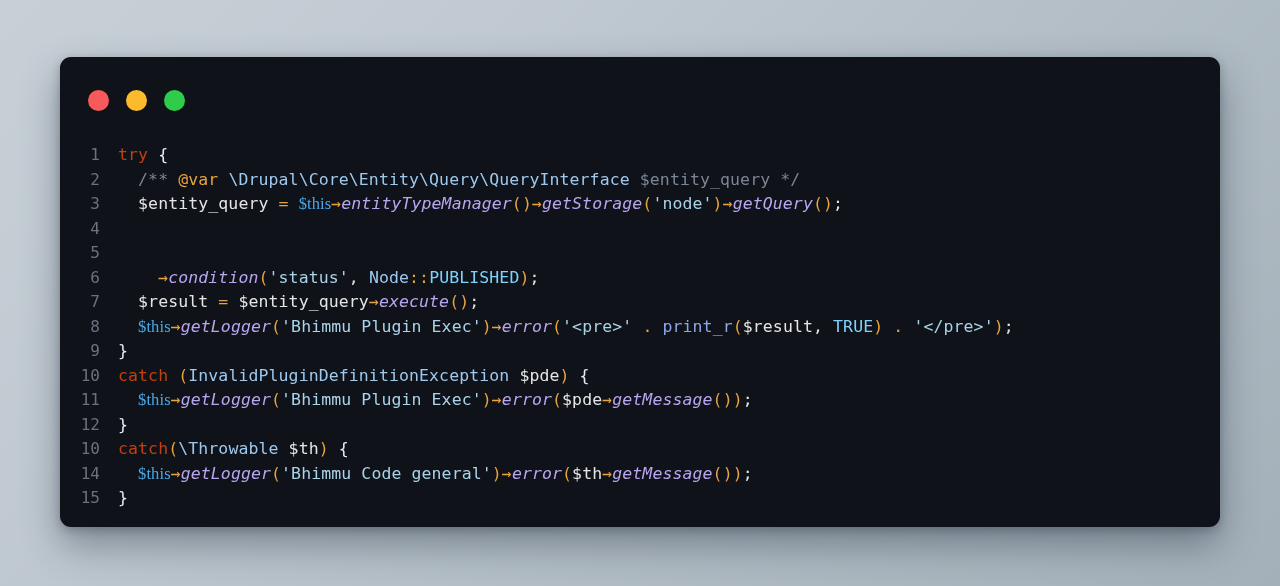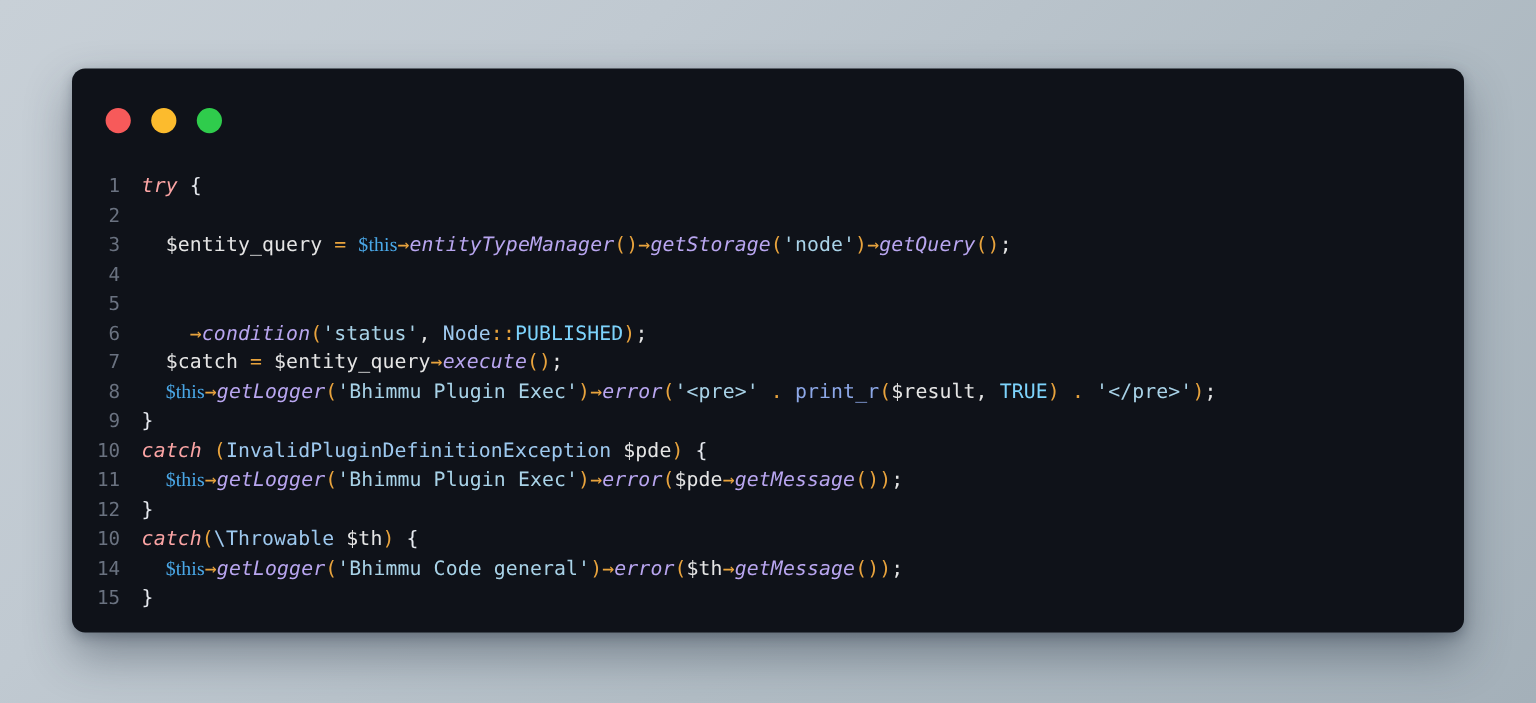--- a/index.html
+++ b/index.html
@@ -77,21 +77,21 @@
     color: #6a7280;
     font-size: 16px;
     user-select: none;
   }
   .code-text {
     color: #e6e9ef;
     letter-spacing: 0.1px;
   }
 
   
-  .t-kw      { color: #fca5a5; font-style: italic; }  
+  .t-kw      { color: #c2410c; }  
   .t-punc    { color: #e8a33d; }  
   .t-var     { color: #e5e5e5; }  
   .t-this    { color: #4aa8e8; font-family: Liberation Serif, serif; }  
   .t-method  { color: #b9a6f0; font-style: italic; }  
   .t-func    { color: #8da8e8; text-align: center; }  
   .t-str     { color: #a9d3e8; }  
   .t-class   { color: #9ec9ef; }  
   .t-const   { color: #7dd3fc; }  
   .t-comment { color: #7c8594; }  
   .t-tag     { color: #e8a33d; }  
@@ -103,26 +103,26 @@
 <div id="code-window">
 
   <div id="titlebar">
     <span class="dot red" style="background: rgb(247, 90, 90);"></span>
     <span class="dot yellow" style="background: rgb(252, 187, 45);"></span>
     <span class="dot green" style="background: rgb(47, 204, 76);"></span>
   </div>
 
   <div id="code-area">
       <div class="code-line"><span class="gutter">1</span><span class="code-text"><span class="t-kw">try</span><span class="t-brace"> {</span></span></div>
-      <div class="code-line"><span class="gutter">2</span></div>
+      <div class="code-line"><span class="gutter">2</span><span class="code-text"><span class="t-comment">  /** </span><span class="t-tag">@var</span><span class="t-comment"> </span><span class="t-class">\Drupal\Core\Entity\Query\QueryInterface</span><span class="t-comment"> $entity_query */</span></span></div>
       <div class="code-line"><span class="gutter">3</span><span class="code-text"><span class="t-var">  $entity_query </span><span class="t-punc">=</span><span class="t-var"> </span><span class="t-this">$this</span><span class="t-punc">→</span><span class="t-method">entityTypeManager</span><span class="t-punc">()</span><span class="t-punc">→</span><span class="t-method">getStorage</span><span class="t-punc">(</span><span class="t-str">'node'</span><span class="t-punc">)</span><span class="t-punc">→</span><span class="t-method">getQuery</span><span class="t-punc">()</span><span class="t-var">;</span></span></div>
       <div class="code-line"><span class="gutter">4</span></div>
       <div class="code-line"><span class="gutter">5</span></div>
       <div class="code-line"><span class="gutter">6</span><span class="code-text"><span class="t-var">    </span><span class="t-punc">→</span><span class="t-method">condition</span><span class="t-punc">(</span><span class="t-str">'status'</span><span class="t-var">, </span><span class="t-class">Node</span><span class="t-punc">::</span><span class="t-const">PUBLISHED</span><span class="t-punc">)</span><span class="t-var">;</span></span></div>
-      <div class="code-line"><span class="gutter">7</span><span class="code-text"><span class="t-var">  $catch </span><span class="t-punc">=</span><span class="t-var"> $entity_query</span><span class="t-punc">→</span><span class="t-method">execute</span><span class="t-punc">()</span><span class="t-var">;</span></span></div>
+      <div class="code-line"><span class="gutter">7</span><span class="code-text"><span class="t-var">  $result </span><span class="t-punc">=</span><span class="t-var"> $entity_query</span><span class="t-punc">→</span><span class="t-method">execute</span><span class="t-punc">()</span><span class="t-var">;</span></span></div>
       <div class="code-line"><span class="gutter">8</span><span class="code-text"><span class="t-var">  </span><span class="t-this">$this</span><span class="t-punc">→</span><span class="t-method">getLogger</span><span class="t-punc">(</span><span class="t-str">'Bhimmu Plugin Exec'</span><span class="t-punc">)</span><span class="t-punc">→</span><span class="t-method">error</span><span class="t-punc">(</span><span class="t-str">'&lt;pre&gt;'</span><span class="t-var"> </span><span class="t-punc">.</span><span class="t-var"> </span><span class="t-func">print_r</span><span class="t-punc">(</span><span class="t-var">$result, </span><span class="t-const">TRUE</span><span class="t-punc">)</span><span class="t-var"> </span><span class="t-punc">.</span><span class="t-var"> </span><span class="t-str">'&lt;/pre&gt;'</span><span class="t-punc">)</span><span class="t-var">;</span></span></div>
       <div class="code-line"><span class="gutter">9</span><span class="code-text"><span class="t-brace">}</span></span></div>
       <div class="code-line"><span class="gutter">10</span><span class="code-text"><span class="t-kw">catch</span><span class="t-var"> </span><span class="t-punc">(</span><span class="t-class">InvalidPluginDefinitionException</span><span class="t-var"> $pde</span><span class="t-punc">)</span><span class="t-brace"> {</span></span></div>
       <div class="code-line"><span class="gutter">11</span><span class="code-text"><span class="t-var">  </span><span class="t-this">$this</span><span class="t-punc">→</span><span class="t-method">getLogger</span><span class="t-punc">(</span><span class="t-str">'Bhimmu Plugin Exec'</span><span class="t-punc">)</span><span class="t-punc">→</span><span class="t-method">error</span><span class="t-punc">(</span><span class="t-var">$pde</span><span class="t-punc">→</span><span class="t-method">getMessage</span><span class="t-punc">()</span><span class="t-punc">)</span><span class="t-var">;</span></span></div>
       <div class="code-line"><span class="gutter">12</span><span class="code-text"><span class="t-brace">}</span></span></div>
       <div class="code-line"><span class="gutter">10</span><span class="code-text"><span class="t-kw">catch</span><span class="t-punc">(</span><span class="t-class">\Throwable</span><span class="t-var"> $th</span><span class="t-punc">)</span><span class="t-brace"> {</span></span></div>
       <div class="code-line"><span class="gutter">14</span><span class="code-text"><span class="t-var">  </span><span class="t-this">$this</span><span class="t-punc">→</span><span class="t-method">getLogger</span><span class="t-punc">(</span><span class="t-str">'Bhimmu Code general'</span><span class="t-punc">)</span><span class="t-punc">→</span><span class="t-method">error</span><span class="t-punc">(</span><span class="t-var">$th</span><span class="t-punc">→</span><span class="t-method">getMessage</span><span class="t-punc">()</span><span class="t-punc">)</span><span class="t-var">;</span></span></div>
       <div class="code-line"><span class="gutter">15</span><span class="code-text"><span class="t-brace">}</span></span></div>
     </div>
 

